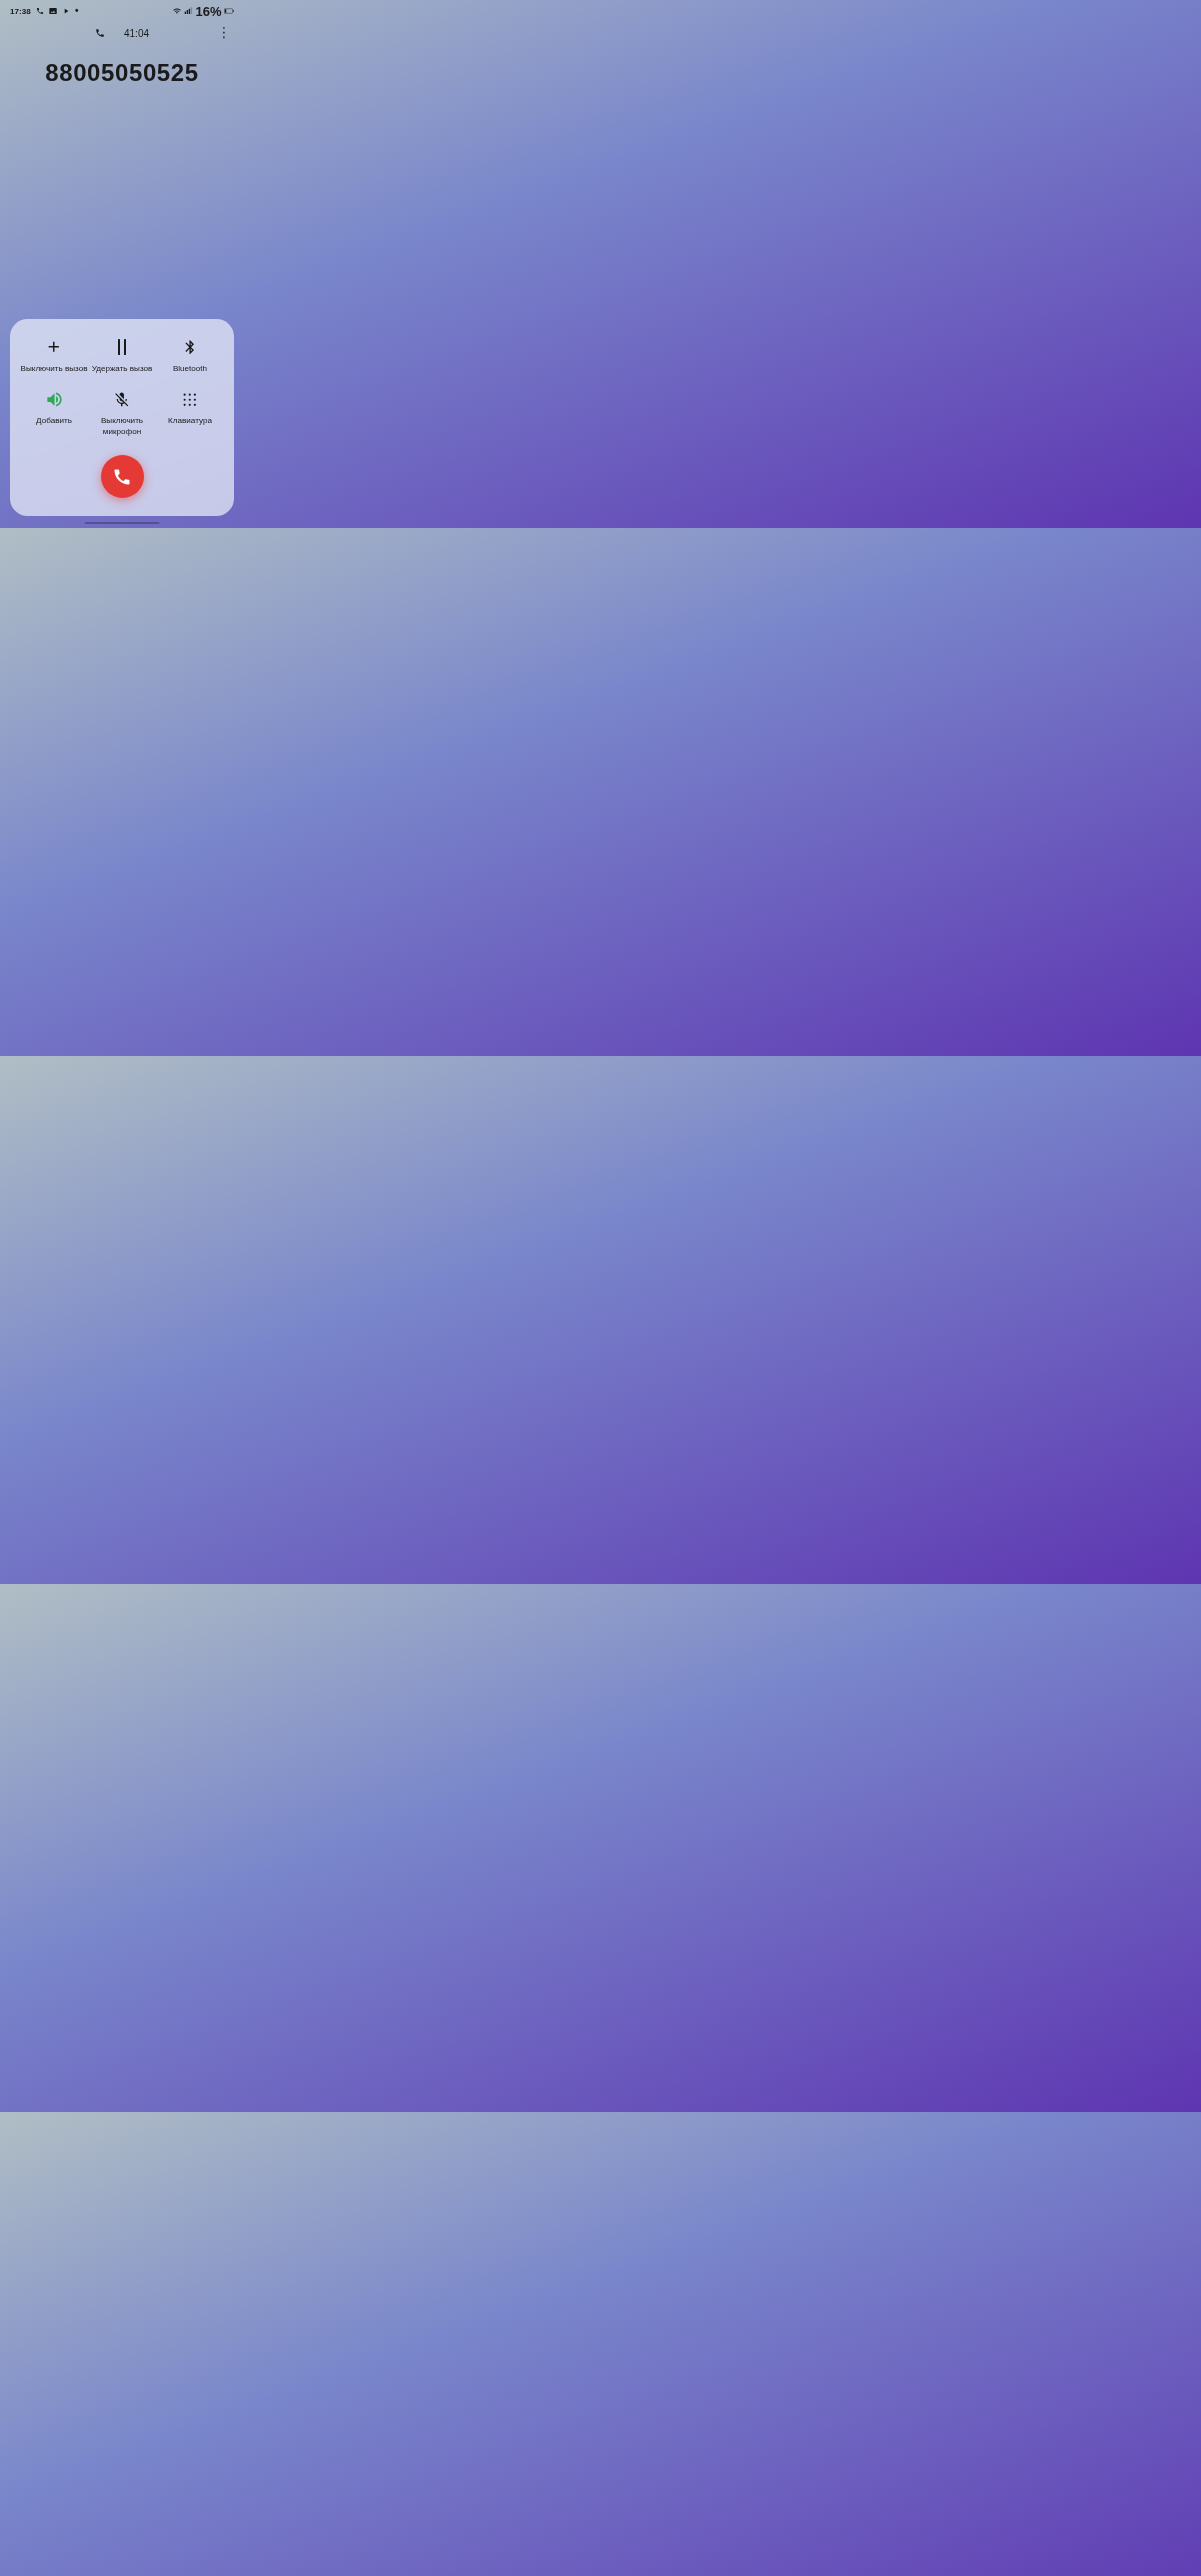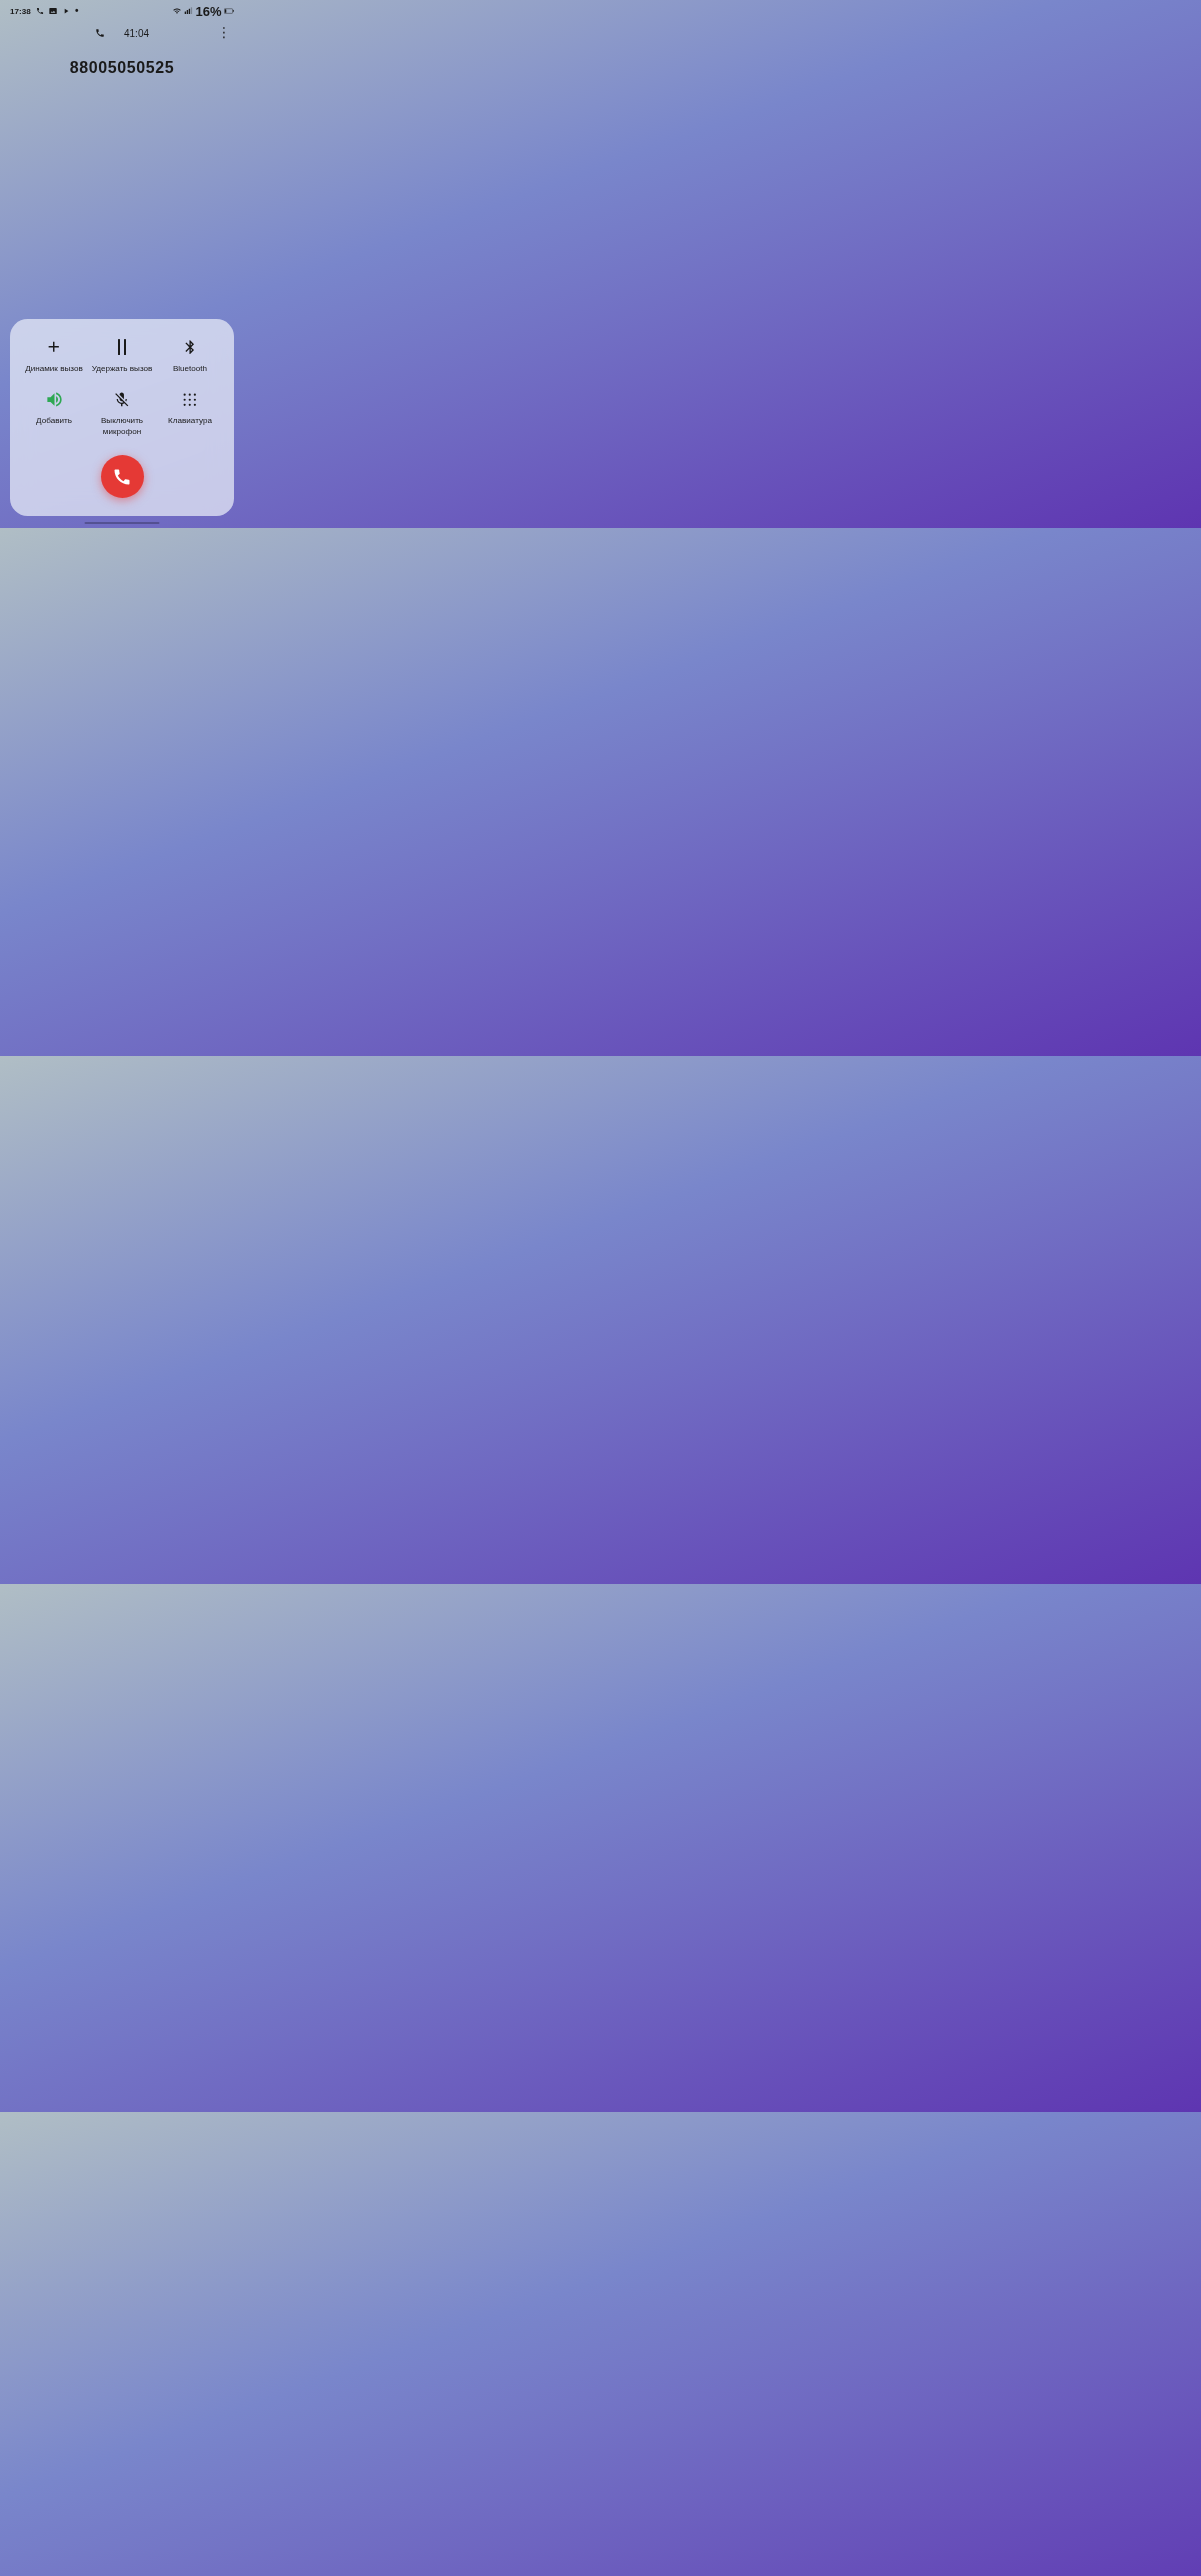--- a/index.html
+++ b/index.html
@@ -62,21 +62,21 @@
       font-size: 13.8px;
       color: #1a1a1a;
       cursor: pointer;
       letter-spacing: 0.6px;
       line-height: 1;
     }
 
     
     .phone-number {
       text-align: center;
-      font-size: 16px;
+      font-size: 24px;
       font-weight: 700;
       color: #1a1a1a;
       padding: 12.5px 12.5px 0 12.5px;
       letter-spacing: 0.6px;
     }
 
     
     .bottom-panel {
       position: absolute;
       bottom: 12.5px;
@@ -230,21 +230,21 @@
 
 <div class="bottom-panel">
   <div class="controls-grid">
 
     <div class="control-item">
       <div class="control-icon">
         <svg width="17.5" height="17.5" viewBox="0 0 24 24" fill="#1a1a1a">
           <path d="M19 13h-6v6h-2v-6H5v-2h6V5h2v6h6v2z"></path>
         </svg>
       </div>
-      <span class="control-label">Динамик вызов</span>
+      <span class="control-label">Выключить вызов</span>
     </div>
 
     <div class="control-item">
       <div class="control-icon">
         <div class="pause-icon">
           <div class="pause-bar"></div>
           <div class="pause-bar"></div>
         </div>
       </div>
       <span class="control-label">Удержать вызов</span>

